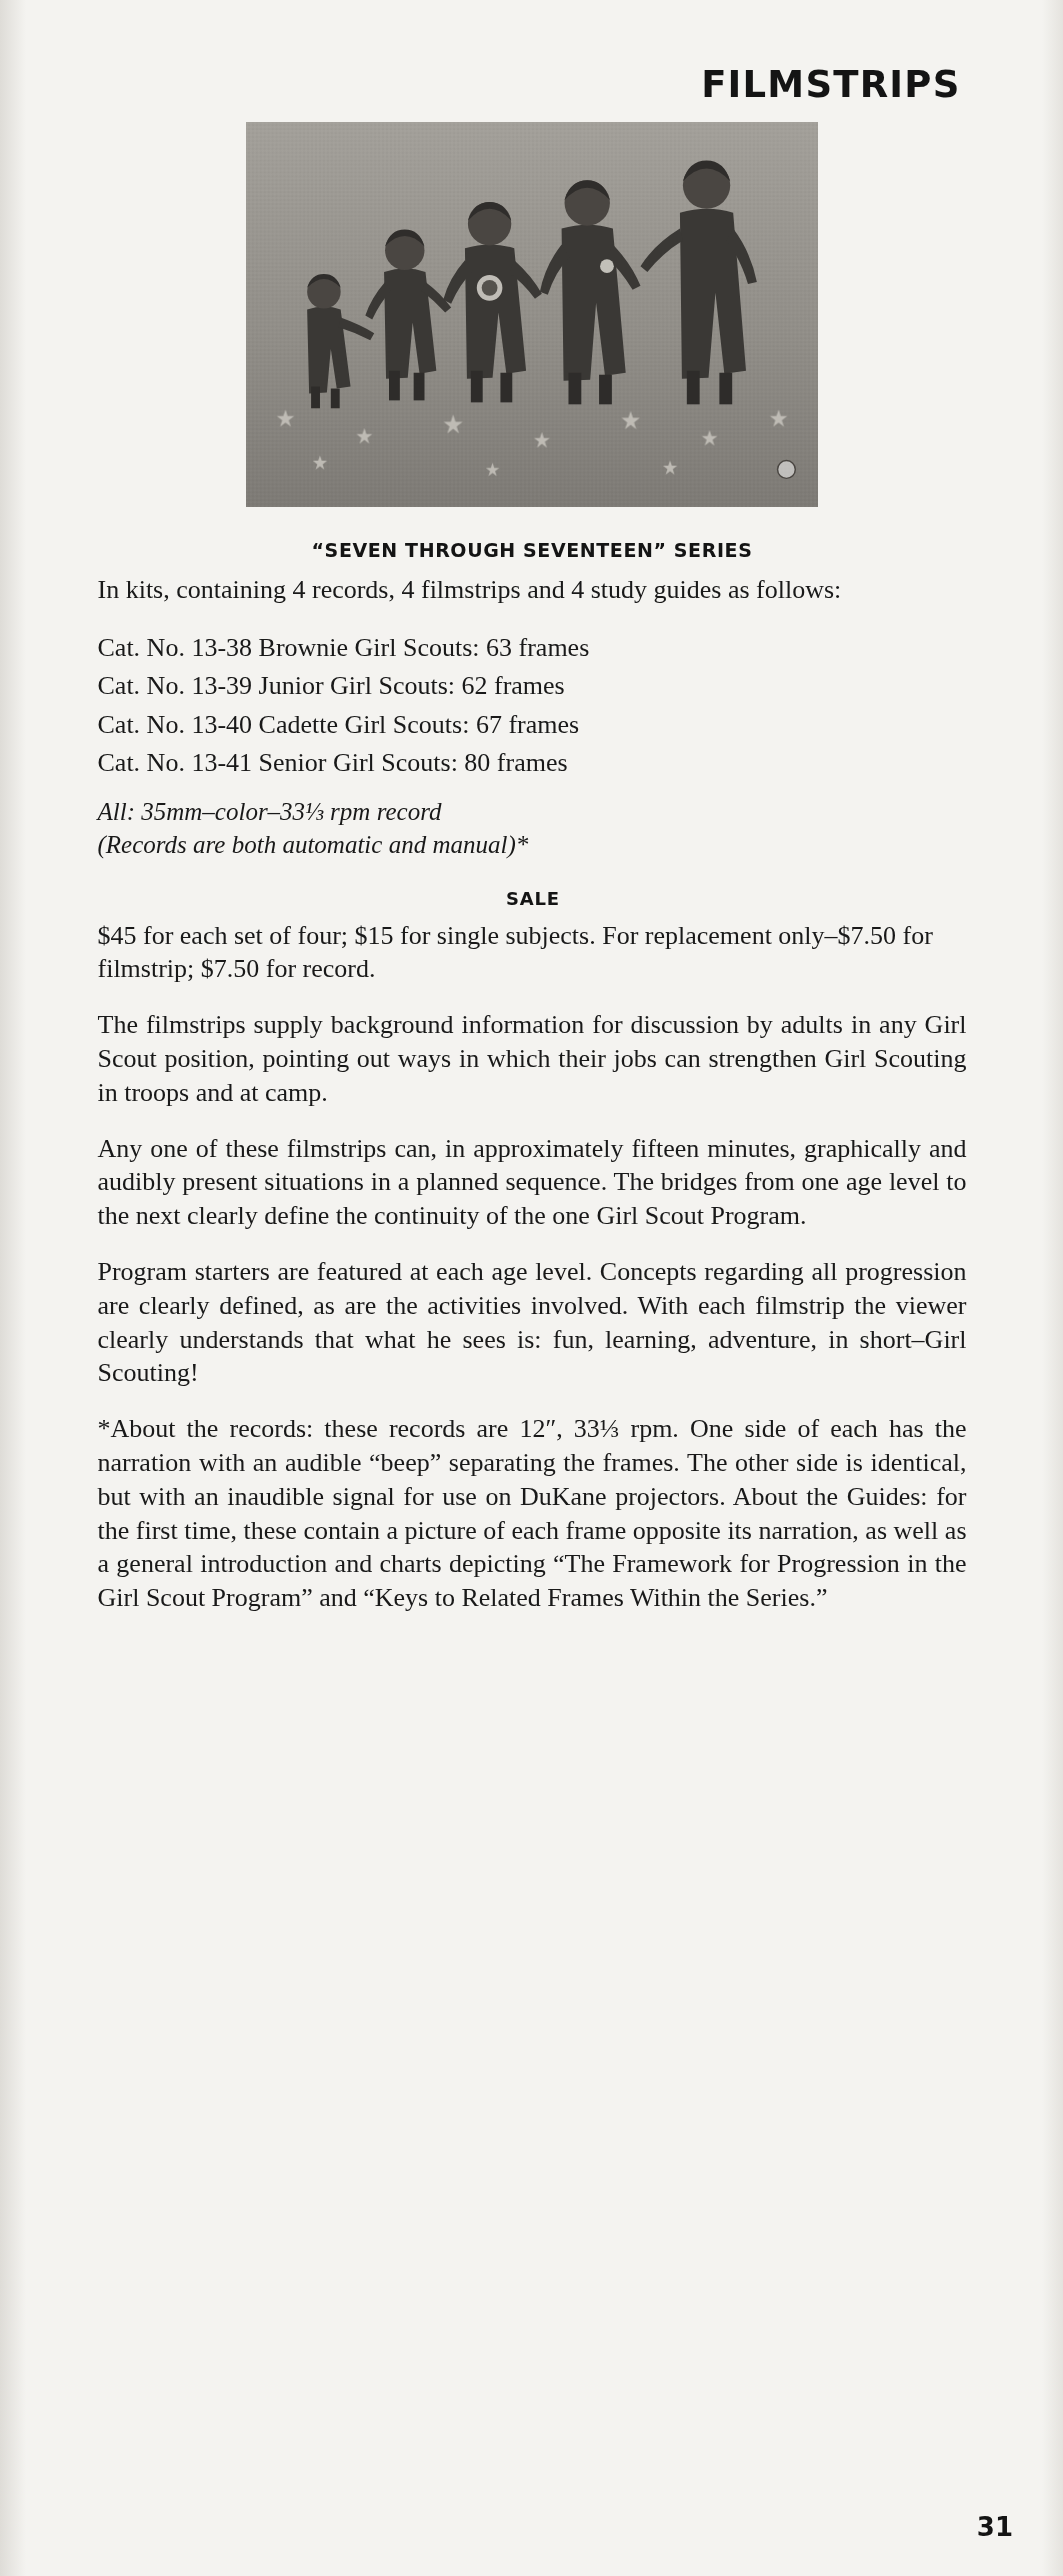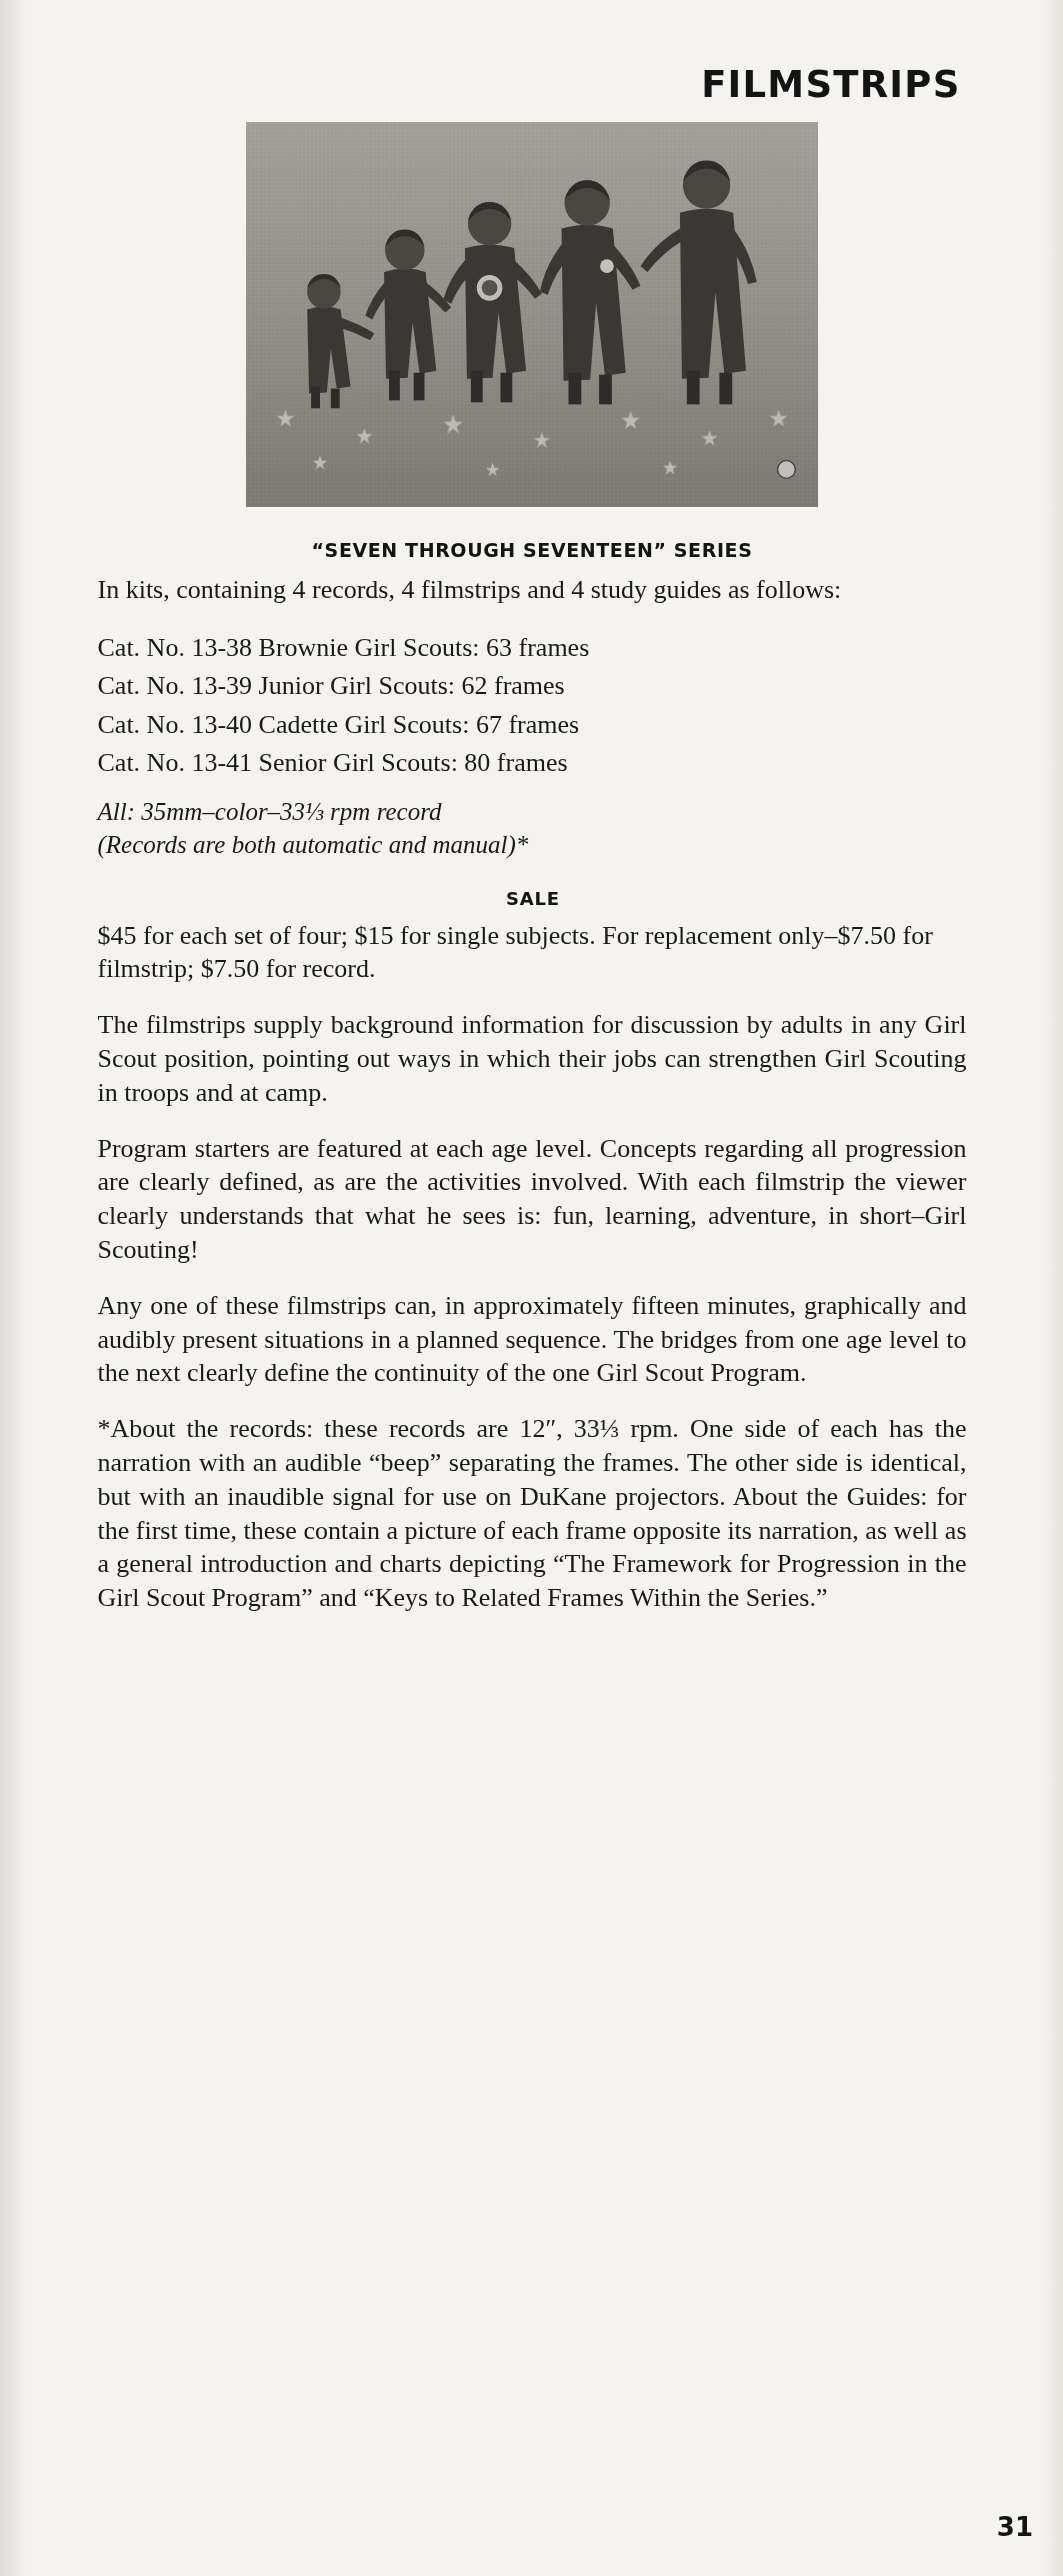--- a/index.html
+++ b/index.html
@@ -111,21 +111,21 @@
     font-family: "DejaVu Sans", sans-serif;
     font-weight: bold;
     font-size: 18px;
     letter-spacing: 0.8px;
     color: #141414;
     margin: 0 0 10px 2px;
     text-align: center;
   }
   .page-number {
     position: absolute;
-    right: 31px;
+    right: 51px;
     bottom: 34px;
     font-family: "DejaVu Sans", sans-serif;
     font-weight: bold;
     font-size: 26px;
     color: #141414;
     z-index: 3;
   }
   .spacer-bottom { height: 296px; }
 </style>
 </head>
@@ -259,23 +259,23 @@
       <div>All: 35mm–color–33⅓ rpm record</div>
       <div>(Records are both automatic and manual)*</div>
     </div>
 
     <div class="sale-label">SALE</div>
 
     <p class="body-text nojust">$45 for each set of four; $15 for single subjects. For replacement only–$7.50 for filmstrip; $7.50 for record.</p>
 
     <p class="body-text">The filmstrips supply background information for discussion by adults in any Girl Scout position, pointing out ways in which their jobs can strengthen Girl Scouting in troops and at camp.</p>
 
+    <p class="body-text">Any one of these filmstrips can, in approximately fifteen minutes, graphically and audibly present situations in a planned sequence. The bridges from one age level to the next clearly define the continuity of the one Girl Scout Program.</p>
+
     <p class="body-text">Program starters are featured at each age level. Concepts regarding all progression are clearly defined, as are the activities involved. With each filmstrip the viewer clearly understands that what he sees is: fun, learning, adventure, in short–Girl Scouting!</p>
-
-    <p class="body-text">Any one of these filmstrips can, in approximately fifteen minutes, graphically and audibly present situations in a planned sequence. The bridges from one age level to the next clearly define the continuity of the one Girl Scout Program.</p>
 
     <p class="body-text">*About the records: these records are 12″, 33⅓ rpm. One side of each has the narration with an audible “beep” separating the frames. The other side is identical, but with an inaudible signal for use on DuKane projectors. About the Guides: for the first time, these contain a picture of each frame opposite its narration, as well as a general introduction and charts depicting “The Framework for Progression in the Girl Scout Program” and “Keys to Related Frames Within the Series.”</p>
 
     <div class="spacer-bottom"></div>
   </div>
 
   <div class="page-number">31</div>
 </div>
 
 

